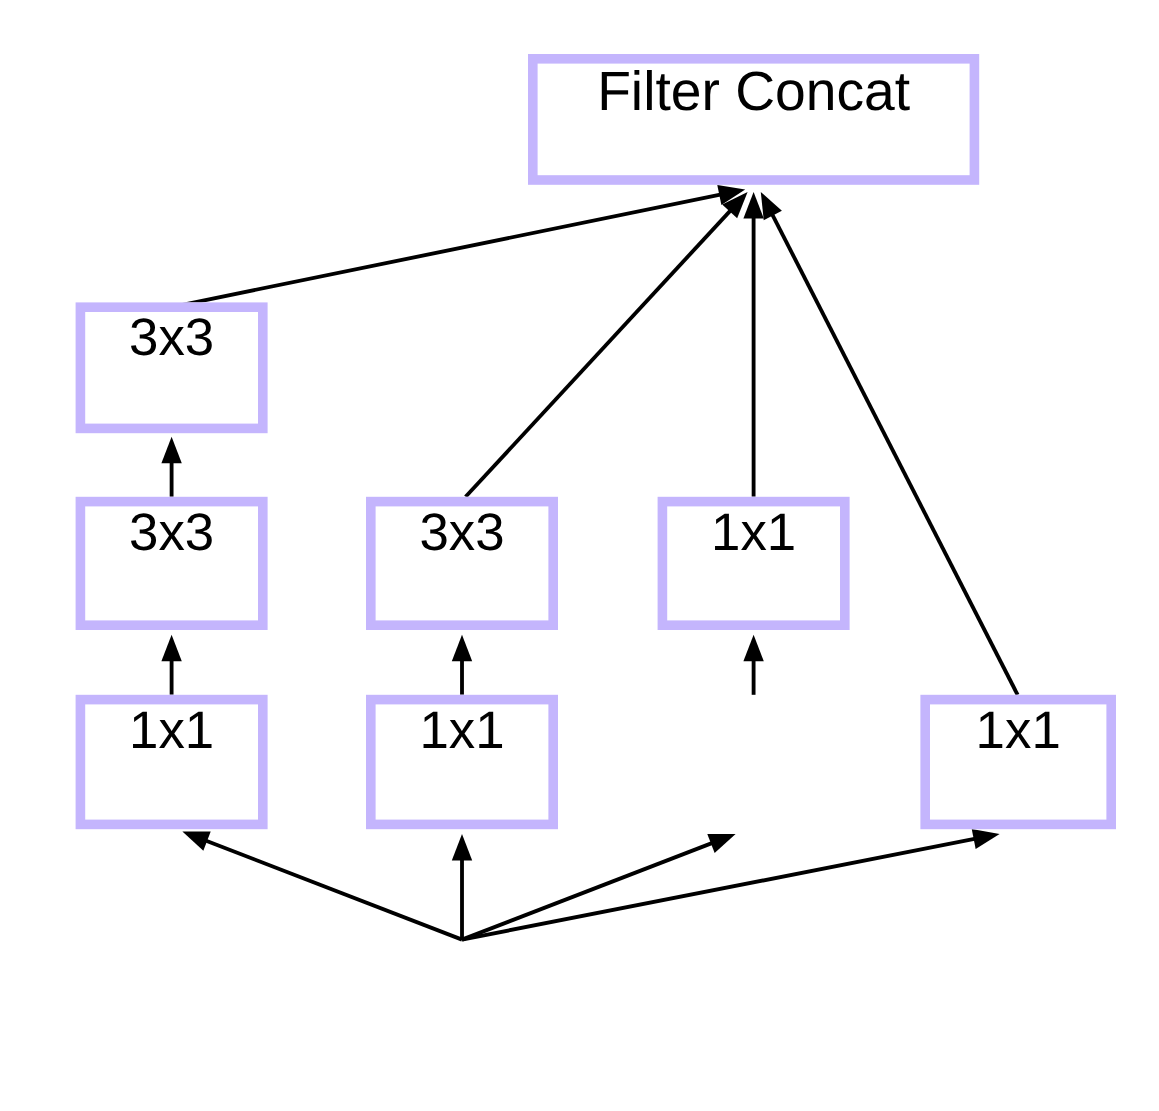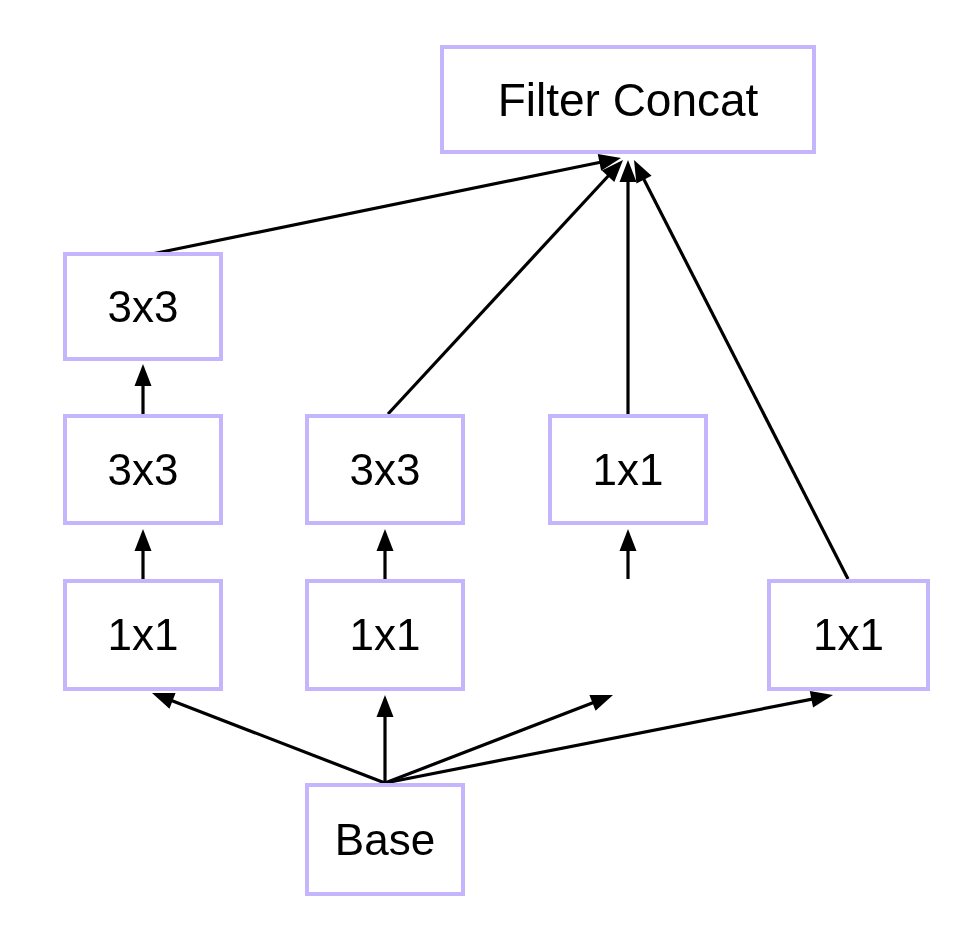--- a/index.html
+++ b/index.html
@@ -22,23 +22,22 @@
     position: absolute;
     left: 0;
     top: 0;
     width: 966px;
     height: 926px;
   }
   .node-box {
     position: absolute;
     box-sizing: border-box;
     background: #ffffff;
-    border: 4px solid #c4b5fd;
+    border: 8px solid #c4b5fd;
     display: flex;
-    align-items: center;
     justify-content: center;
     z-index: 2;
   }
   .node-label {
     font-family: "Liberation Sans", sans-serif;
     font-size: 44px;
     line-height: 1;
     color: #000000;
     white-space: nowrap;
     letter-spacing: 0px;
@@ -129,17 +128,14 @@
 
   <div class="node-box" id="node-branch3-conv1x1" style="left: 548px; top: 414px; width: 160px; height: 111px;">
     <span class="node-label" style="font-size: 44px;">1x1</span>
   </div>
 
 
   <div class="node-box" id="node-branch4-conv1x1" style="left: 767px; top: 579px; width: 163px; height: 112px;">
     <span class="node-label" style="font-size: 44px;">1x1</span>
   </div>
 
-  <div class="node-box" id="node-base" style="left: 305px; top: 783px; width: 160px; height: 113px;">
-    <span class="node-label" style="font-size: 44px;">Base</span>
-  </div>
 
 </div>
 
 </body></html>

